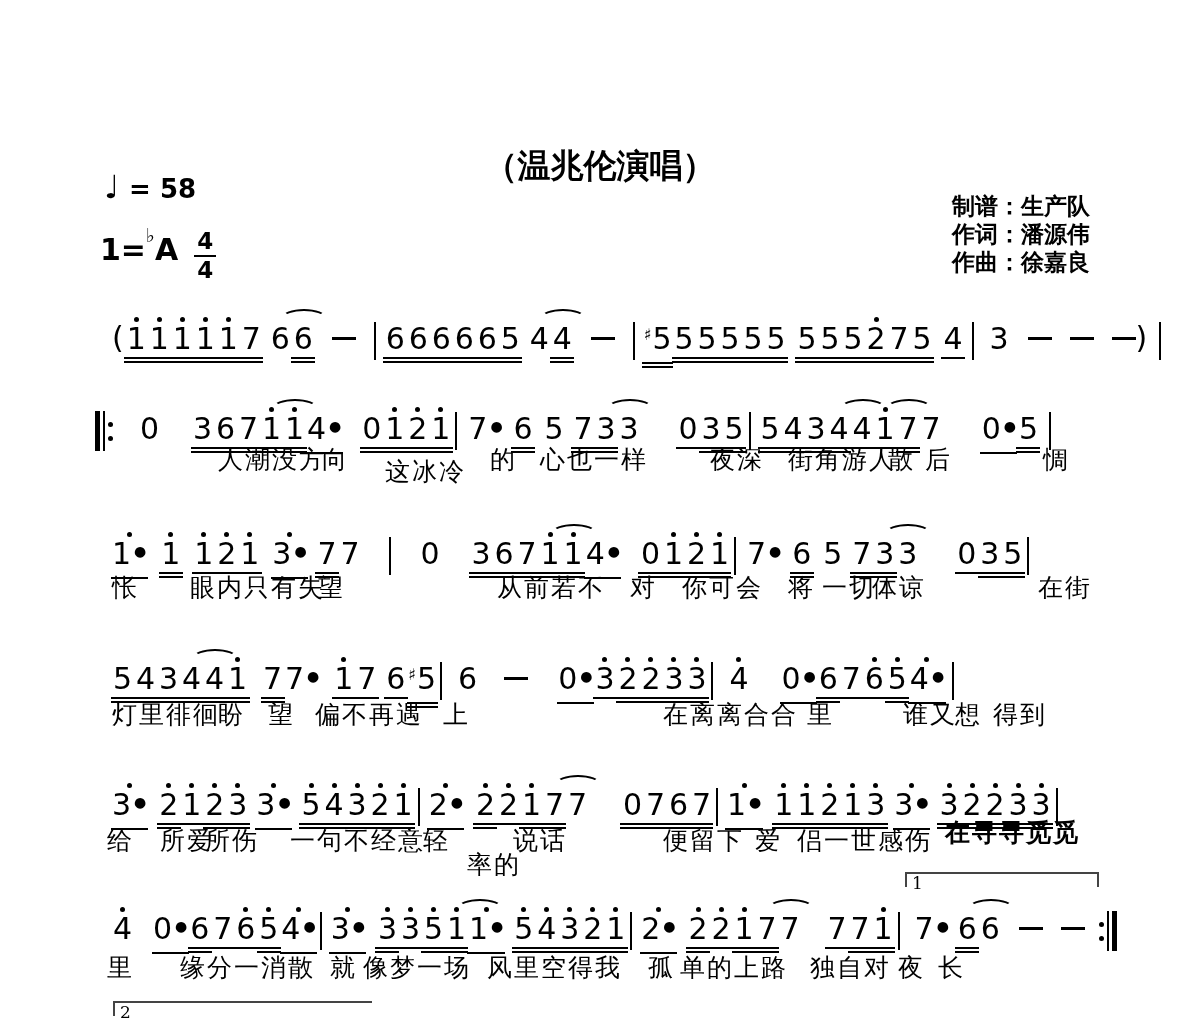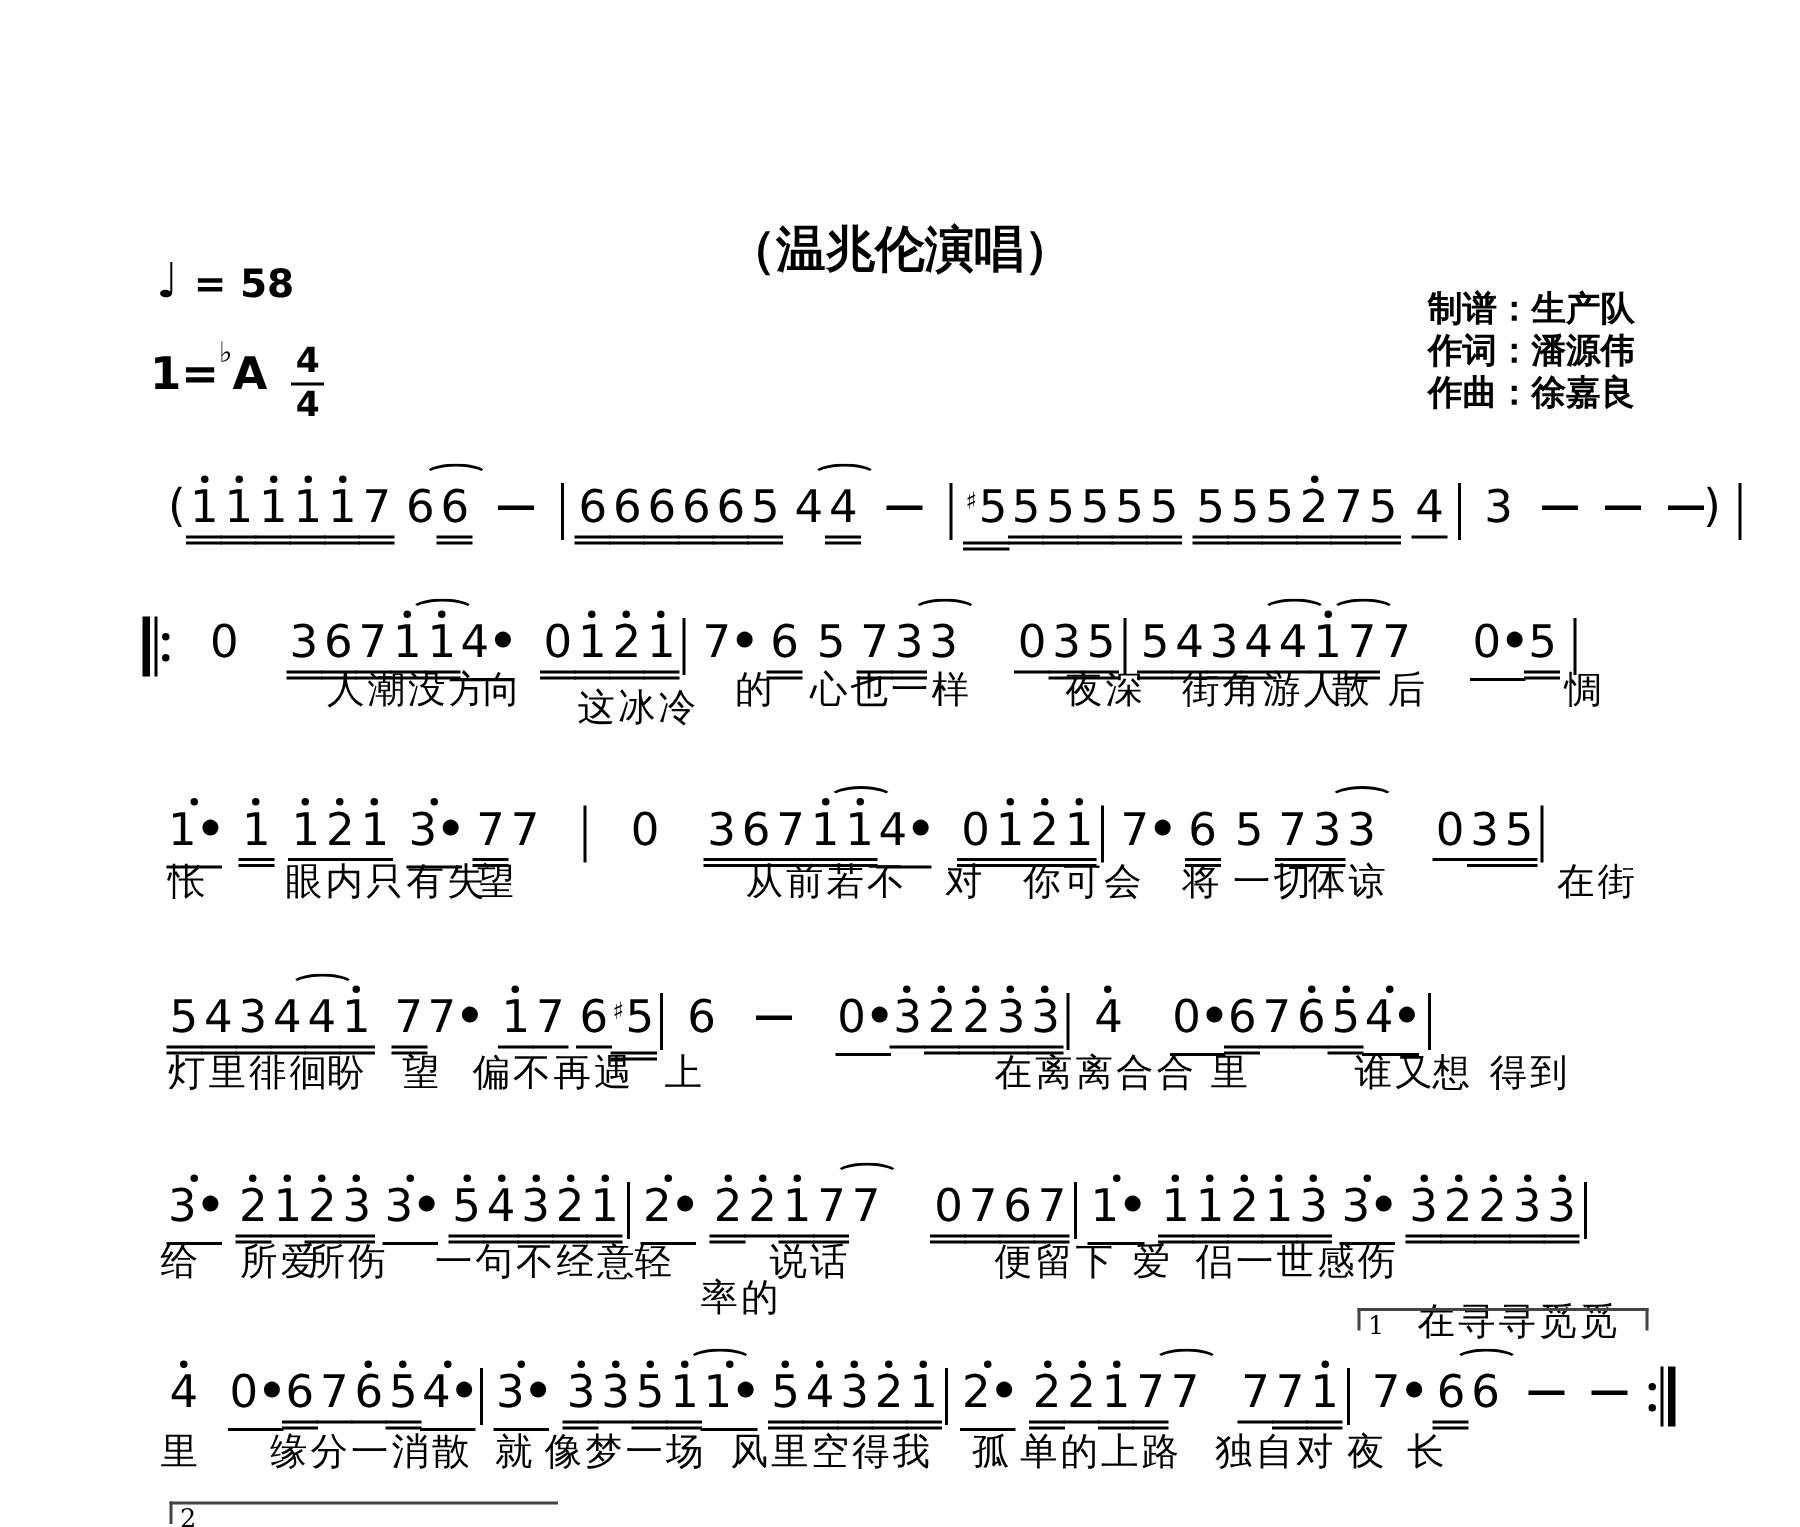--- a/index.html
+++ b/index.html
@@ -1386,21 +1386,21 @@
       <div class="lyr" style="left: 107px; top: 828px;">给</div>
       <div class="lyr" style="left: 160px; top: 828px;">所爱</div>
       <div class="lyr" style="left: 205px; top: 828px;">所伤</div>
       <div class="lyr" style="left: 290px; top: 828px;">一句不经意</div>
       <div class="lyr" style="left: 423px; top: 828px;">轻</div>
       <div class="lyr" style="left: 467px; top: 828px; margin-top: 24px;">率的</div>
       <div class="lyr" style="left: 513px; top: 828px;">说话</div>
       <div class="lyr" style="left: 663px; top: 828px;">便留下</div>
       <div class="lyr" style="left: 755px; top: 828px;">爱</div>
       <div class="lyr" style="left: 797px; top: 828px;">侣一世感伤</div>
-      <div class="lyr" style="left: 945px; top: 868px;">在寻寻觅觅</div>
+      <div class="lyr" style="left: 945px; top: 820px; font-weight: bold;">在寻寻觅觅</div>
       <div class="noterow" style="left: 110px; top: 902px;">
         <div class="tok">
           <div class="od">
             <i class="odot"></i>
           </div>
           <div class="dg">4</div>
           <div class="ul"></div>
         </div>
         <div class="tok" style="margin-left: 20px;">
           <div class="od"></div>

